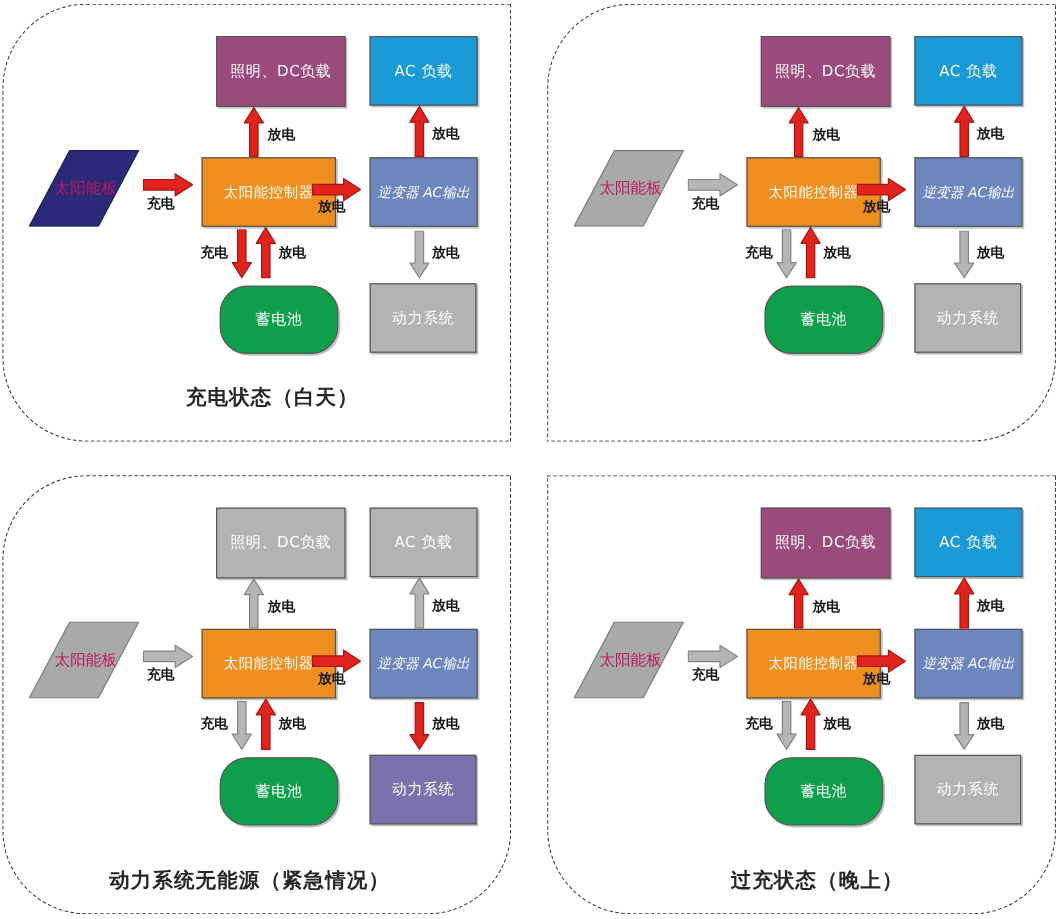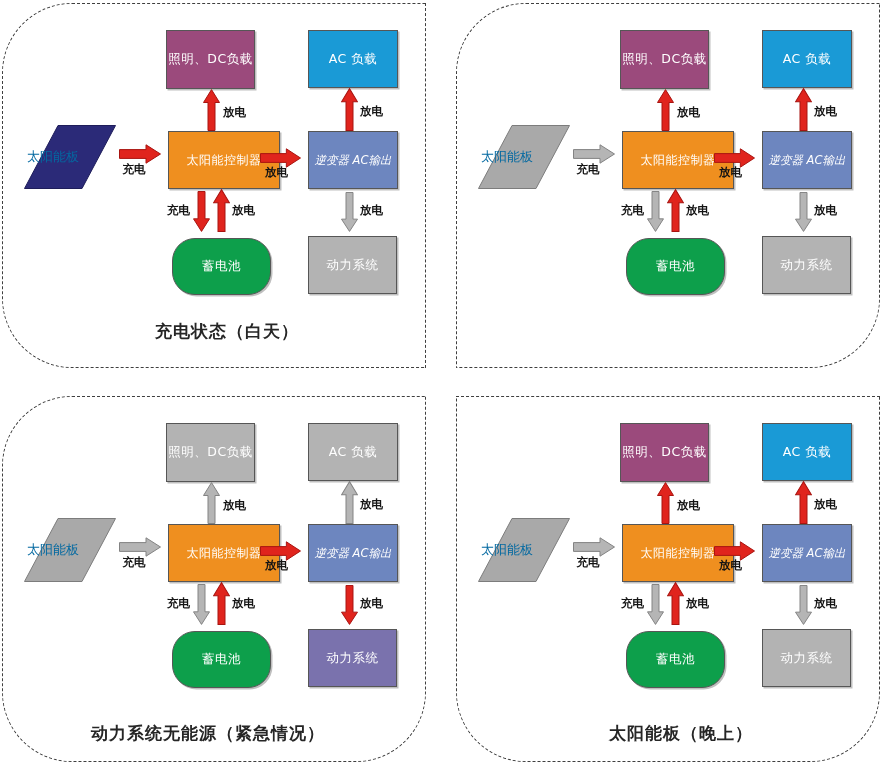--- a/index.html
+++ b/index.html
@@ -11,32 +11,32 @@
   .q1{left:2px;top:3px;width:424px;height:365px;border-radius:70px 0 0 70px;}
   .q2{left:456px;top:3px;width:424px;height:365px;border-radius:70px 0 70px 0;}
   .q3{left:2px;top:396px;width:424px;height:366px;border-radius:70px 0 70px 70px;}
   .q4{left:456px;top:396px;width:424px;height:366px;border-radius:0 0 70px 70px;}
 
   .box{
     position:absolute;display:flex;align-items:center;justify-content:center;
     color:#fff;font-size:12.5px;border:1px solid #565656;box-sizing:border-box;
     box-shadow:1.5px 1.5px 0 rgba(0,0,0,0.25);text-align:center;letter-spacing:0.5px;
   }
-  .b-dc  {left:163px;top:26px; width:89px;height:59px;}
+  .b-dc  {left:177px;top:26px; width:108px;height:59px;}
   .b-ac  {left:305px;top:26px; width:90px;height:58px;}
   .b-ctrl{left:165px;top:127px;width:112px;height:58px;font-size:12px;}
   .b-inv {left:305px;top:127px;width:90px;height:58px;font-size:11.5px;letter-spacing:0;font-style:italic;}
-  .b-bat {left:169px;top:234px;width:99px;height:57px;border-radius:23px;}
+  .b-bat {left:180px;top:234px;width:99px;height:57px;border-radius:23px;}
   .b-pwr {left:305px;top:232px;width:89px;height:58px;}
 
   .panel{position:absolute;left:21px;top:121px;width:92px;height:64px;}
   .panel svg{position:absolute;left:0;top:0;width:100%;height:100%;}
   .panel .panel-label{
     position:absolute;left:0;top:50%;transform:translateY(-50%);
-    width:100%;color:#0369a1;font-size:13px;padding-left:3px;box-sizing:border-box;
+    width:100%;text-align:center;color:#be185d;font-size:13px;padding-left:3px;box-sizing:border-box;
   }
 
   .arr{position:absolute;}
   .a-charge {left:116px;top:140px;width:42px;height:20px;}
   .a-to-dc  {left:200px;top:85px; width:17px;height:42px;}
   .a-to-ac  {left:338px;top:84px; width:17px;height:43px;}
   .a-to-inv {left:257px;top:144px;width:41px;height:20px;}
   .a-bat-ch {left:190px;top:187px;width:17px;height:41px;}
   .a-bat-dis{left:210px;top:185px;width:17px;height:43px;}
   .a-to-pwr {left:338px;top:188px;width:17px;height:40px;}
@@ -282,14 +282,14 @@
   <span class="lbl l-bat-ch">充电</span>
   <svg class="arr a-bat-dis" viewBox="0 0 17 42" preserveAspectRatio="none">
       <polygon points="8.5,0.6 16.5,13.5 12,13.5 12,41.5 5,41.5 5,13.5 0.5,13.5" stroke-width="1" fill="#e0241d" stroke="#a81410"></polygon>
     </svg>
   <span class="lbl l-bat-dis">放电</span>
   <svg class="arr a-to-pwr" viewBox="0 0 17 42" preserveAspectRatio="none">
       <polygon points="8.5,41.4 0.5,28.5 5,28.5 5,0.5 12,0.5 12,28.5 16.5,28.5" stroke-width="1" fill="#b5b5b5" stroke="#838383"></polygon>
     </svg>
   <span class="lbl l-to-pwr">放电</span>
 
-  <div class="caption">太阳能板（晚上）</div>
+  <div class="caption">过充状态（晚上）</div>
 </section>
 
 </body></html>

